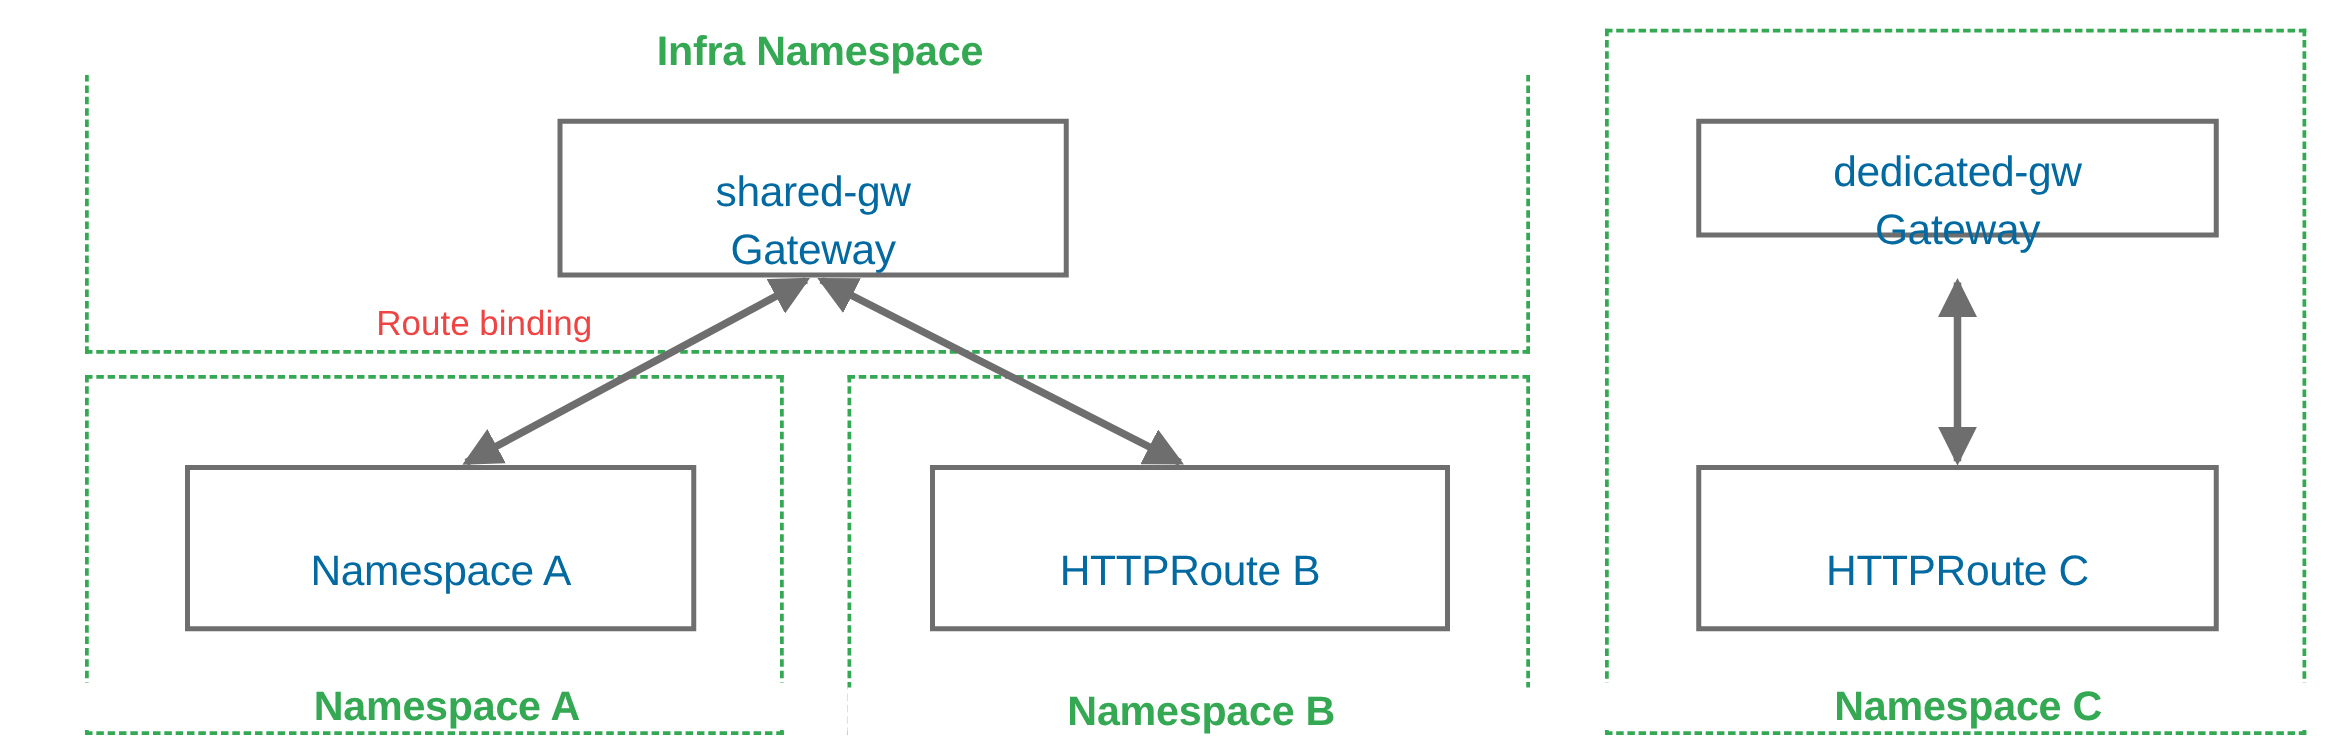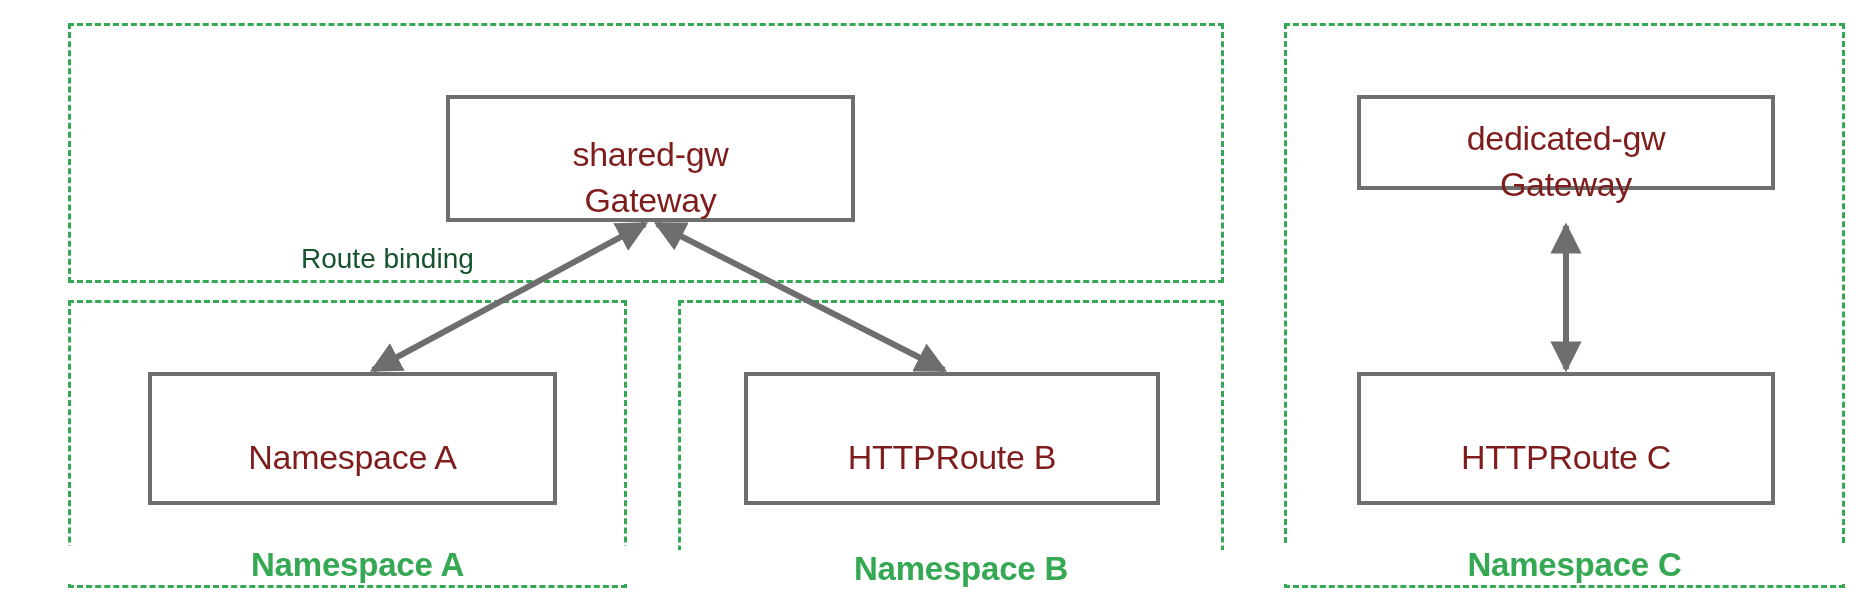--- a/index.html
+++ b/index.html
@@ -39,30 +39,30 @@
     position: absolute;
     box-sizing: border-box;
     border: 4px solid #6e6e6e;
     background: #ffffff;
     display: flex;
     align-items: center;
     justify-content: center;
     text-align: center;
   }
   .node-label {
-    color: #7f1d1d;
+    color: #0369a1;
     font-size: 34px;
     line-height: 46px;
     letter-spacing: -0.3px;
     white-space: pre-line;
     margin-top: 37px;
   }
   .edge-label {
     position: absolute;
-    color: #14532d;
+    color: #ef4444;
     font-size: 28px;
     line-height: 32px;
     white-space: nowrap;
     background: #ffffff;
     padding: 0 4px;
   }
   #arrow-layer {
     position: absolute;
     left: 0;
     top: 0;
@@ -70,20 +70,21 @@
     height: 600px;
     pointer-events: none;
   }
 </style>
 </head>
 <body>
 
 <div id="canvas">
 
   <div class="ns-box" style="left:68px; top:23px; width:1156px; height:260px;"></div>
+  <div class="ns-label" style="left:68px; top:22px; width:1156px;">Infra Namespace</div>
 
   <div class="ns-box" style="left:68px; top:300px; width:559px; height:288px;"></div>
   <div class="ns-label" style="left:68px; top:546px; width:559px;">Namespace A</div>
 
   <div class="ns-box" style="left:678px; top:300px; width:546px; height:288px;"></div>
   <div class="ns-label" style="left:678px; top:550px; width:546px;">Namespace B</div>
 
   <div class="ns-box" style="left:1284px; top:23px; width:561px; height:565px;"></div>
   <div class="ns-label" style="left:1284px; top:546px; width:561px;">Namespace C</div>
 

